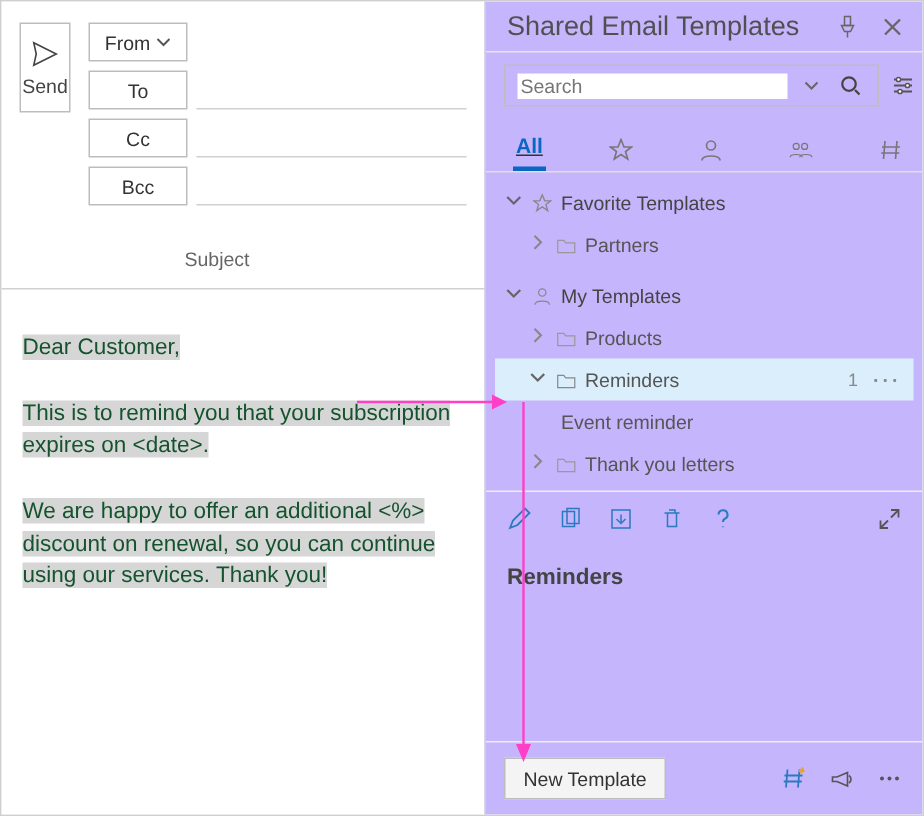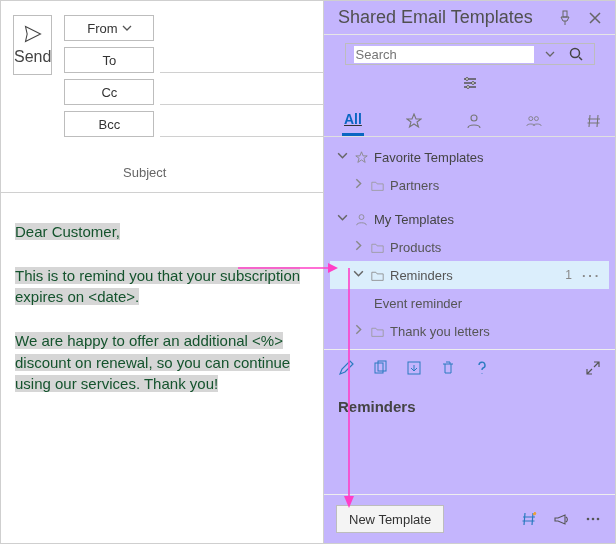--- a/index.html
+++ b/index.html
@@ -39,29 +39,29 @@
     border: 1px solid #bdbdbd;
     display: flex;
     flex-direction: column;
     align-items: center;
     justify-content: center;
     gap: 4px;
     cursor: pointer;
     background: #fff;
   }
   .send-button svg { width: 20px; height: 20px; }
-  .send-label { font-size: 16px; color: #444; }
+  .send-label { font-size: 13px; color: #444; }
   .field-col {
     display: flex;
     flex-direction: column;
     gap: 6px;
   }
   .fieldwrap { display:flex; align-items:center; gap:6px; }
   .field-btn {
-    width: 90px;
+    width: 66px;
     height: 26px;
     border: 1px solid #bdbdbd;
     background: #fff;
     display:flex; align-items:center; justify-content:center;
     font-size: 13px;
     cursor: pointer;
   }
   .field-btn.from { gap:4px; }
   .chev { display:inline-block; }
   .chev svg { width:10px; height:10px; }
@@ -117,21 +117,20 @@
     color: #505050;
     font-weight: 400;
   }
   .title-icons { display:flex; gap:10px; align-items:center; }
   .title-icons svg { width:14px; height:14px; stroke:#555; fill:none; }
   .search-row {
     display:flex;
     align-items:center;
     gap:8px;
     padding: 8px 12px;
-    flex-direction: column;
   }
   .search-box {
     flex:1;
     display:flex;
     align-items:center;
     border:1px solid #bdbdbd;
     height:28px;
     padding: 0 8px;
     gap:6px;
   }
@@ -139,21 +138,21 @@
     flex:1;
     border:none;
     outline:none;
     font-size:13px;
     color:#777;
   }
   .icon-btn { display:flex; align-items:center; justify-content:center; cursor:pointer; width:20px; height:20px; }
   .icon-btn svg { width:16px; height:16px; }
   .tabs-row {
     display:flex;
-    align-items:center;
+    align-items:flex-end;
     gap:40px;
     padding: 4px 18px 0 18px;
     border-bottom:1px solid #e0e0e0;
     text-decoration:underline;
   }
   .tab {
     font-size:14px;
     color:#666;
     padding: 6px 2px;
     cursor:pointer;

